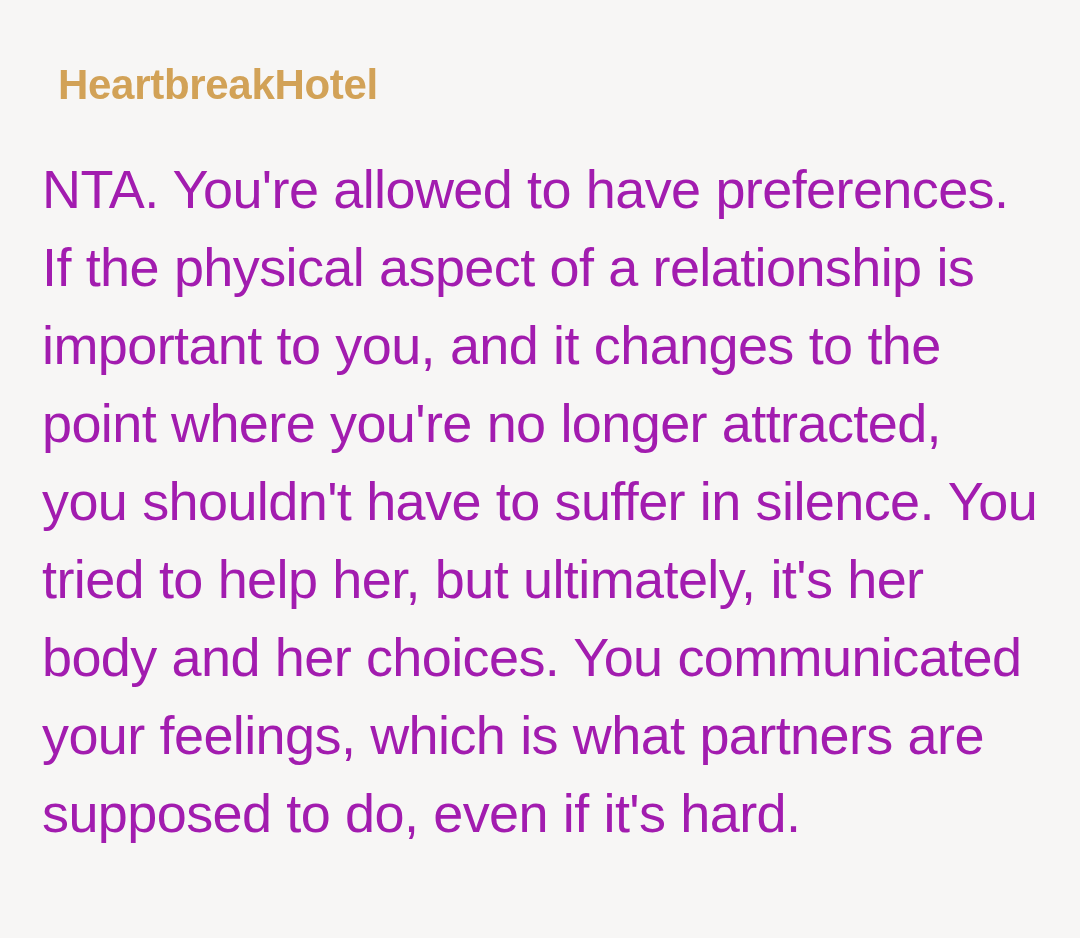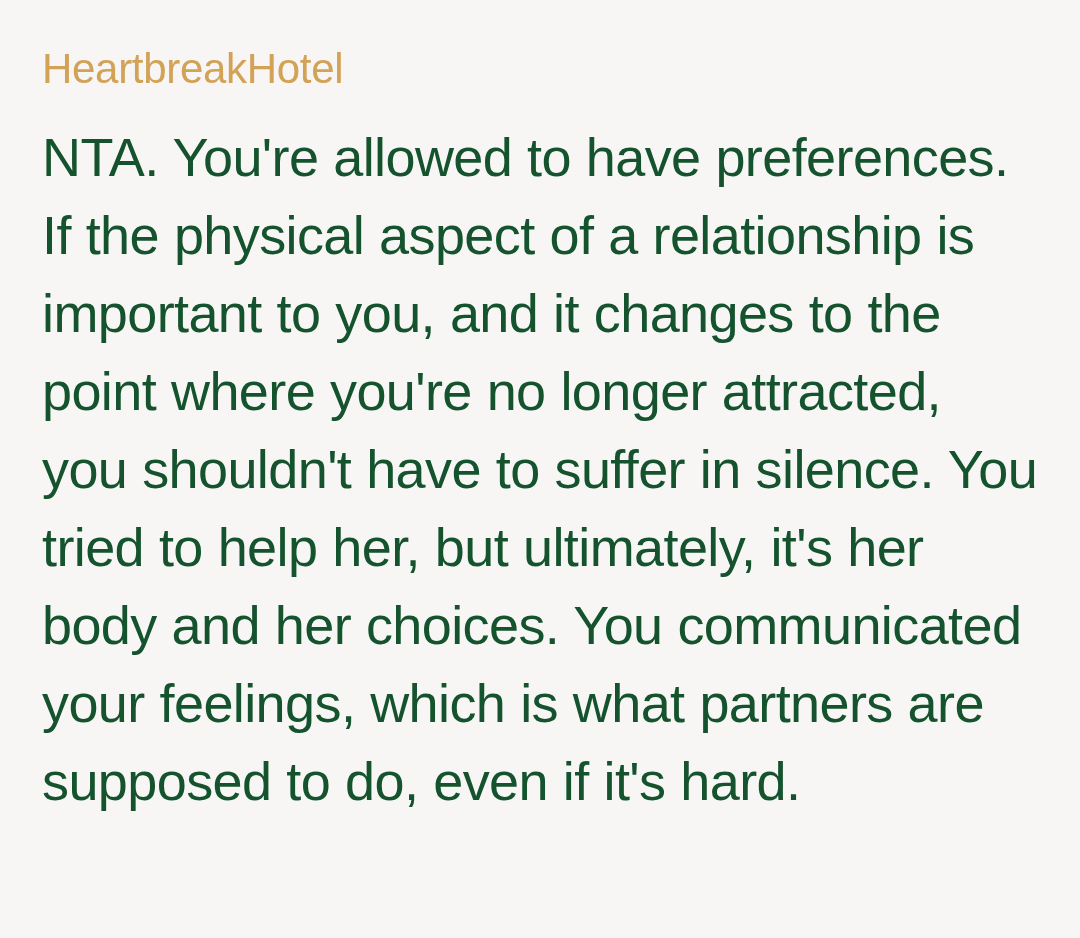--- a/index.html
+++ b/index.html
@@ -18,38 +18,38 @@
     box-sizing: border-box;
     width: 1080px;
     height: 938px;
     background: #f7f6f5;
     padding: 0 40px 0 42px;
   }
 
   #author-name {
     display: block;
     font-size: 42px;
-    font-weight: 400;
+    font-weight: 700;
     line-height: 1;
     letter-spacing: -0.3px;
     color: #d2a257;
     padding-top: 48px;
-    margin: 0;
+    margin: 16px;
     white-space: nowrap;
   }
 
   #comment-body {
     display: block;
     margin: 0;
     padding-top: 28px;
     font-size: 54px;
     font-weight: 400;
     line-height: 78px;
     letter-spacing: -0.6px;
-    color: #14532d;
+    color: #a21caf;
     word-spacing: 0.5px;
     text-align: left;
     max-width: 1000px;
   }
 </style>
 </head>
 <body>
 
 <div id="comment-card">
   <span id="author-name">HeartbreakHotel</span>

